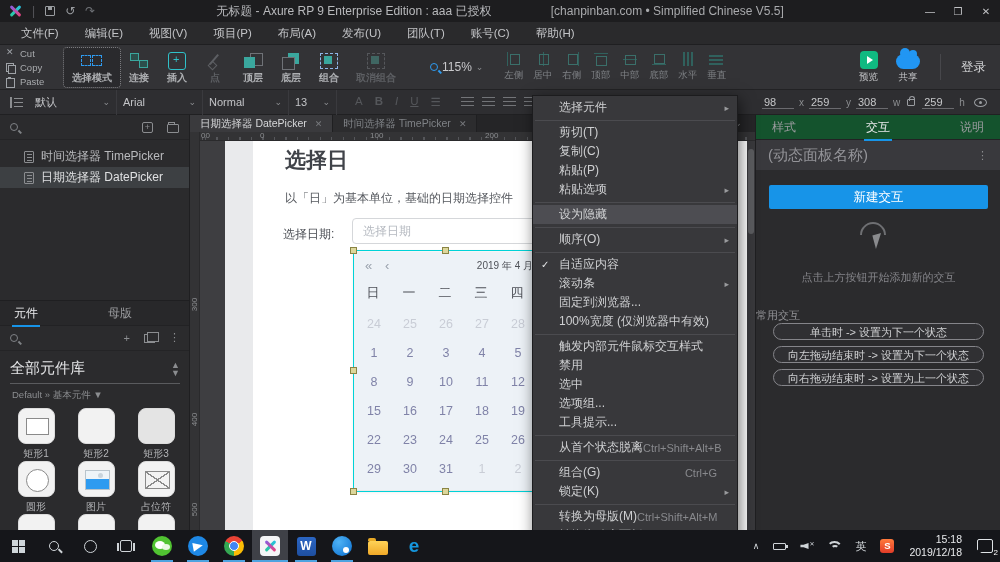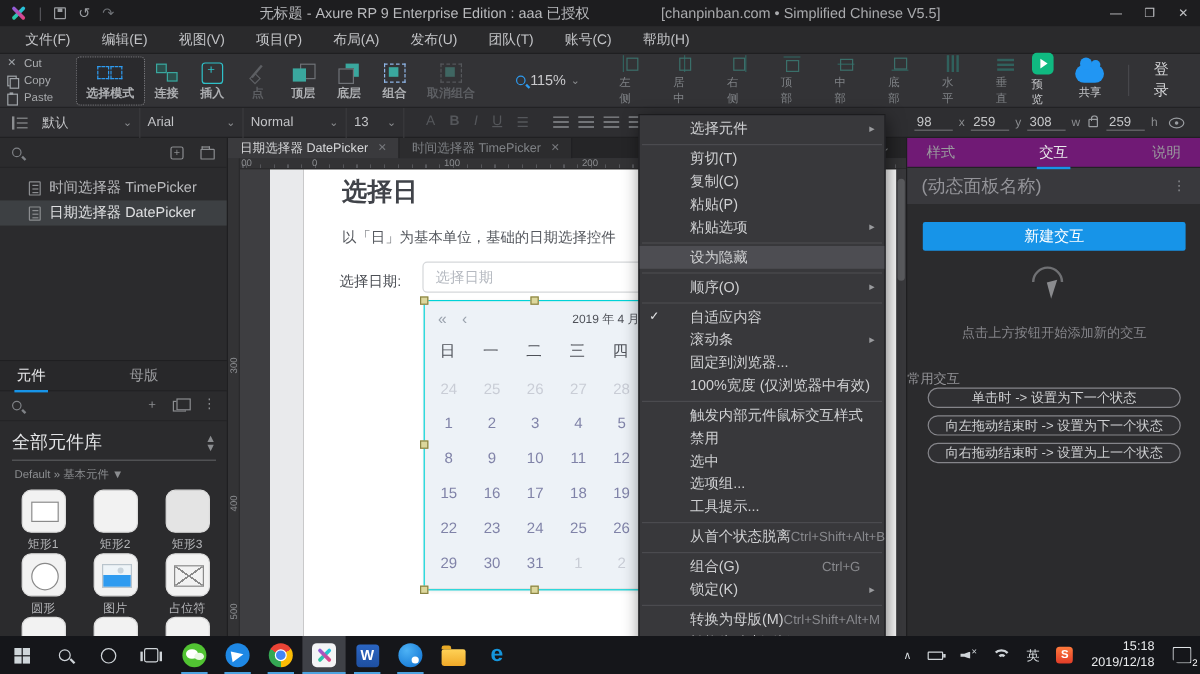--- a/index.html
+++ b/index.html
@@ -52,21 +52,21 @@
   .ti.back::before{content:'';position:absolute;left:8px;top:1px;width:11px;height:11px;background:#3aa79e;}
   .ti.back::after{content:'';position:absolute;left:2px;top:5px;width:11px;height:11px;border:1px solid #6f7277;background:#333336;}
   .ti.group::before{content:'';position:absolute;left:2px;top:1px;width:16px;height:14px;border:1px dashed #8fb6e8;}
   .ti.group::after{content:'';position:absolute;left:6px;top:4px;width:8px;height:8px;background:#3aa79e;}
   .ti.ungroup::before{content:'';position:absolute;left:2px;top:1px;width:16px;height:14px;border:1px dashed #55575b;}
   .ti.ungroup::after{content:'';position:absolute;left:6px;top:4px;width:8px;height:8px;background:#3f6662;}
   #zoom-ctl{display:flex;align-items:center;gap:4px;margin-left:26px;color:#c9c9cc;font-size:12px;}
   .mag{width:8px;height:8px;border:1.5px solid #2e9bf0;border-radius:50%;position:relative;}
   .mag::after{content:'';position:absolute;left:7px;top:7px;width:4px;height:1.5px;background:#2e9bf0;transform:rotate(45deg);}
   .caret{color:#8b8d90;font-size:9px;}
-  #aligns{display:flex;gap:16px;margin-left:28px;}
+  #aligns{display:flex;gap:0;margin-left:16px;}
   .align-it{display:flex;flex-direction:column;align-items:center;gap:3px;padding:3px 5px;}
   .align-it .tlabel{font-size:9.5px;color:#7f8286;}
   .ai{width:16px;height:14px;position:relative;opacity:.65;}
   .ai::before{content:'';position:absolute;background:#2f7a72;}
   .ai::after{content:'';position:absolute;border:1px solid #3f8f86;}
   .ai.al::before{left:1px;top:0;width:1px;height:14px;} .ai.al::after{left:4px;top:2px;width:8px;height:9px;}
   .ai.ac::before{left:8px;top:0;width:1px;height:14px;} .ai.ac::after{left:4px;top:2px;width:8px;height:9px;}
   .ai.ar::before{right:1px;top:0;width:1px;height:14px;} .ai.ar::after{left:4px;top:2px;width:8px;height:9px;}
   .ai.at::before{left:1px;top:1px;width:14px;height:1px;} .ai.at::after{left:3px;top:4px;width:9px;height:8px;}
   .ai.am::before{left:1px;top:7px;width:14px;height:1px;} .ai.am::after{left:3px;top:3px;width:9px;height:8px;}
@@ -175,30 +175,30 @@
   .cal-cell.muted{color:#c9cdd6;}
   #sel-box{position:absolute;left:163px;top:135px;width:186px;height:242px;border:1px solid #00d2d8;pointer-events:none;}
   .handle{position:absolute;width:7px;height:7px;background:#dcd79c;border:1px solid #8a8444;}
   .handle.tl{left:-4px;top:-4px;} .handle.tm{left:88px;top:-4px;} .handle.lm{left:-4px;top:116px;}
   .handle.bl{left:-4px;bottom:-4px;} .handle.bm{left:88px;bottom:-4px;}
   
   #context-menu{position:absolute;left:532px;top:95px;width:206px;background:#38383b;border:1px solid #1c1c1e;box-shadow:2px 4px 14px rgba(0,0,0,.55);z-index:60;padding:2px 0;}
   .m-row{height:19px;display:flex;align-items:center;padding:0 8px 0 8px;font-size:12px;color:#cfd0d2;}
   .m-check{width:18px;font-size:10px;color:#e4e5e7;visibility:hidden;flex:0 0 auto;}
   .m-check.on{visibility:visible;}
-  .m-label{white-space:nowrap;margin-left:16px;}
+  .m-label{white-space:nowrap;}
   .m-short{margin-left:auto;color:#88898d;font-size:11px;padding-right:4px;}
   .m-arrow{width:8px;color:#9a9b9e;font-size:9px;visibility:hidden;flex:0 0 auto;text-align:right;}
   .m-arrow.on{visibility:visible;}
   .m-row.hl{background:#4d4d52;}
   .m-row.sep{height:6px;padding:0 2px;}
   .m-row.sep::before{content:'';display:block;width:100%;height:1px;background:#4b4b4f;}
   
   #inspector{position:absolute;left:755px;top:115px;width:245px;height:415px;background:#2b2b2d;border-left:1px solid #1f1f21;}
-  .insp-tabs{height:25px;display:flex;align-items:center;justify-content:space-between;background:#701a75;border-bottom:1px solid #222224;padding:0 14px;}
+  .insp-tabs{height:25px;display:flex;align-items:center;justify-content:space-between;background:#14532d;border-bottom:1px solid #222224;padding:0 14px;}
   .itab{font-size:12px;color:#9a9b9e;position:relative;padding:4px 2px;}
   .itab.on{color:#e8e9eb;}
   .itab.on::after{content:'';position:absolute;left:0;right:0;bottom:-1px;height:2px;background:#1794e8;}
   .insp-name{height:30px;background:#39393d;display:flex;align-items:center;padding:0 12px;color:#949499;font-size:15px;}
   .insp-name .kebab{margin-left:auto;color:#8b8d90;}
   #new-interaction{position:absolute;left:13px;top:70px;width:219px;height:24px;background:#1794e8;color:#fff;font-size:12.5px;border:none;border-radius:2px;text-align:center;line-height:24px;}
   #gesture{position:absolute;left:102px;top:105px;width:42px;height:42px;}
   #gesture .ring{position:absolute;left:2px;top:2px;width:26px;height:26px;border:2px solid #6f7073;border-radius:50%;border-bottom-color:transparent;border-right-color:transparent;transform:rotate(45deg);}
   #gesture .ptr{position:absolute;left:16px;top:14px;width:0;height:0;border-left:9px solid #8a8b8e;border-bottom:14px solid transparent;transform:rotate(-15deg);}
   .insp-hint{position:absolute;left:0;top:155px;width:245px;text-align:center;font-size:11px;color:#85858a;}

